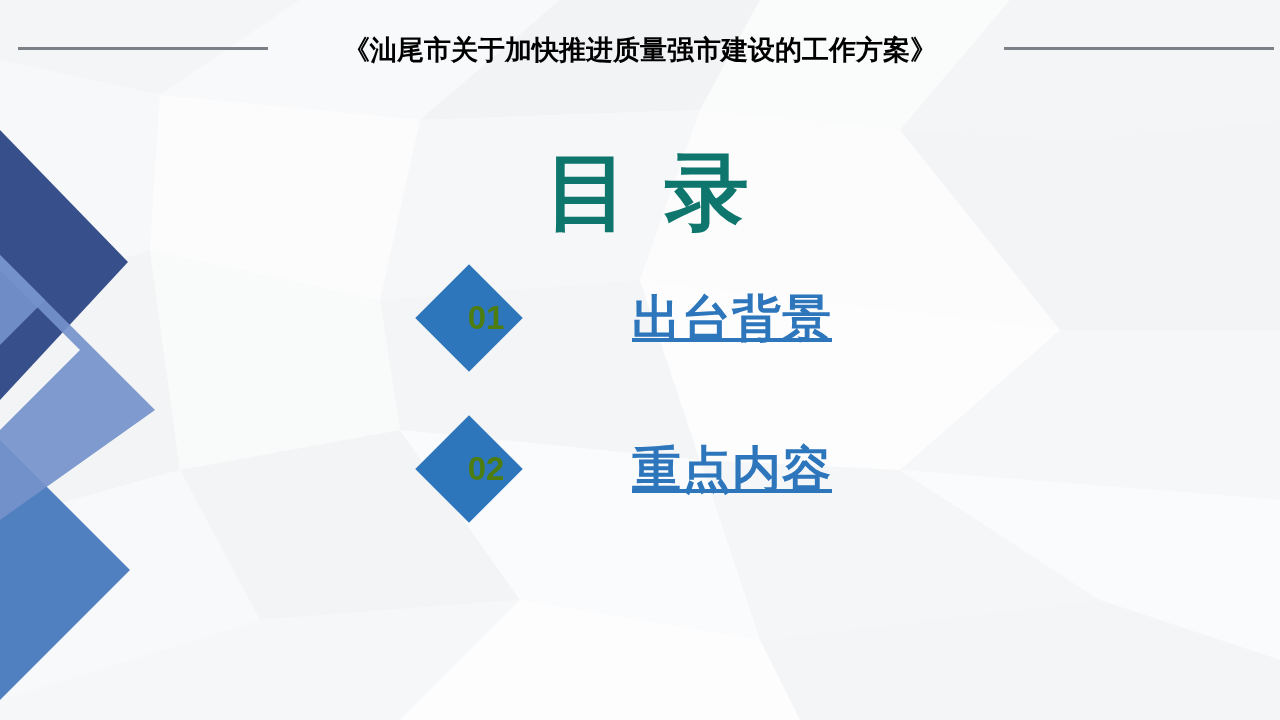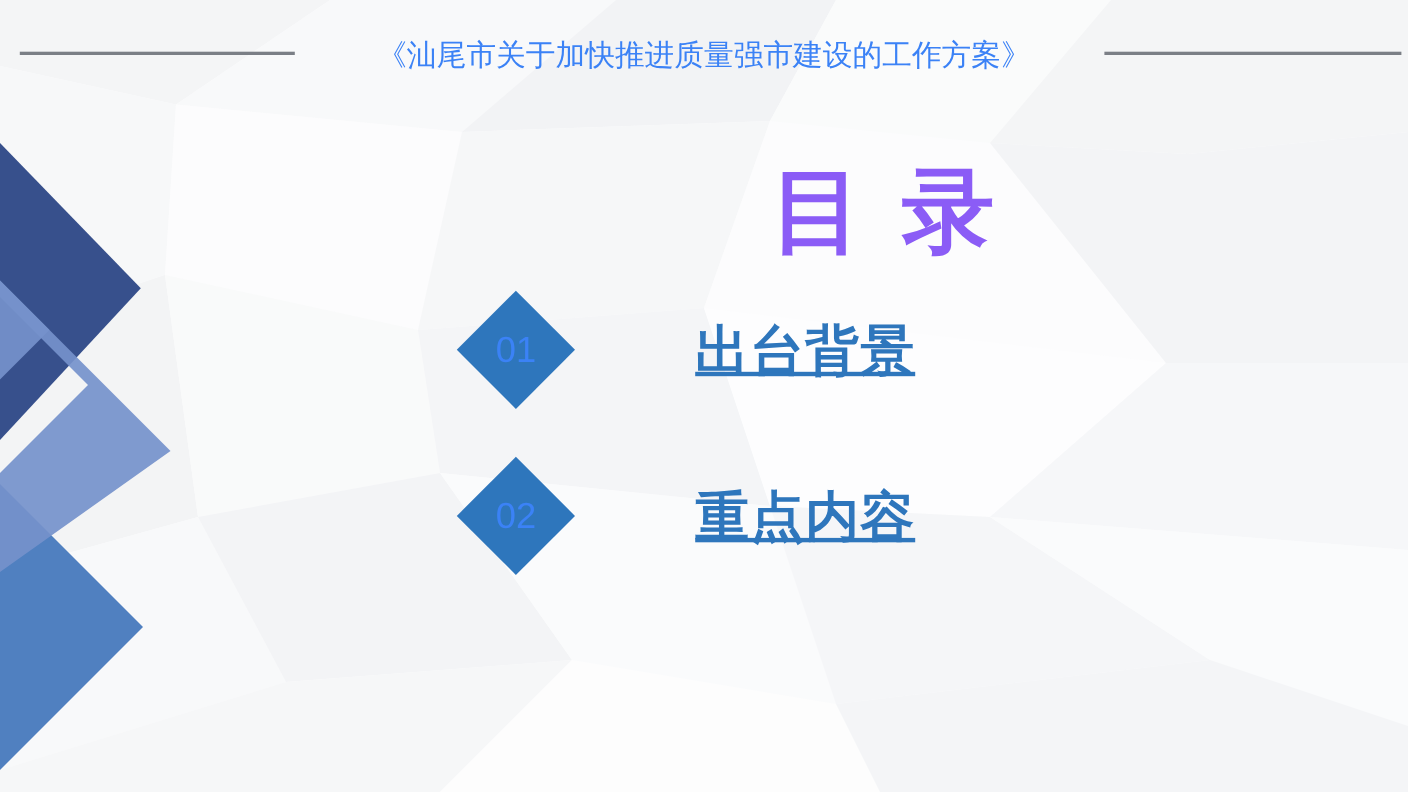--- a/index.html
+++ b/index.html
@@ -53,37 +53,37 @@
   #rule-left  { left: 18px;  width: 250px; }
   #rule-right { left: 1004px; width: 270px; }
 
   #doc-title {
     position: absolute;
     left: 280px;
     top: 0;
     width: 720px;
     text-align: center;
     font-size: 27px;
-    font-weight: normal;
+    font-weight: bold;
     letter-spacing: 0px;
-    color: #3b82f6;
+    color: #000000;
     line-height: 40px;
     white-space: nowrap;
   }
 
   
   #toc-heading {
     position: absolute;
     left: 390px;
     top: 140px;
     width: 520px;
-    text-align: right;
+    text-align: center;
     font-size: 84px;
     font-weight: bold;
-    color: #8b5cf6;
+    color: #0f766e;
     line-height: 104px;
     letter-spacing: 6px;
     white-space: nowrap;
   }
 
   
   .toc-row {
     position: absolute;
     left: 420px;
     width: 700px;
@@ -96,30 +96,30 @@
     position: absolute;
     left: 11px;
     top: 6px;
     width: 76px;
     height: 76px;
     background: #2e76bc;
     transform: rotate(45deg);
   }
   .badge-num {
     position: absolute;
-    left: 11px;
+    left: 28px;
     top: 6px;
     width: 76px;
     height: 76px;
     display: flex;
     align-items: center;
     justify-content: center;
-    color: #3b82f6;
+    color: #4d7c0f;
     font-size: 33px;
-    font-weight: normal;
+    font-weight: bold;
     letter-spacing: 0px;
   }
   .toc-label {
     position: absolute;
     left: 212px;
     top: 0px;
     height: 90px;
     display: flex;
     align-items: center;
     font-size: 49px;

